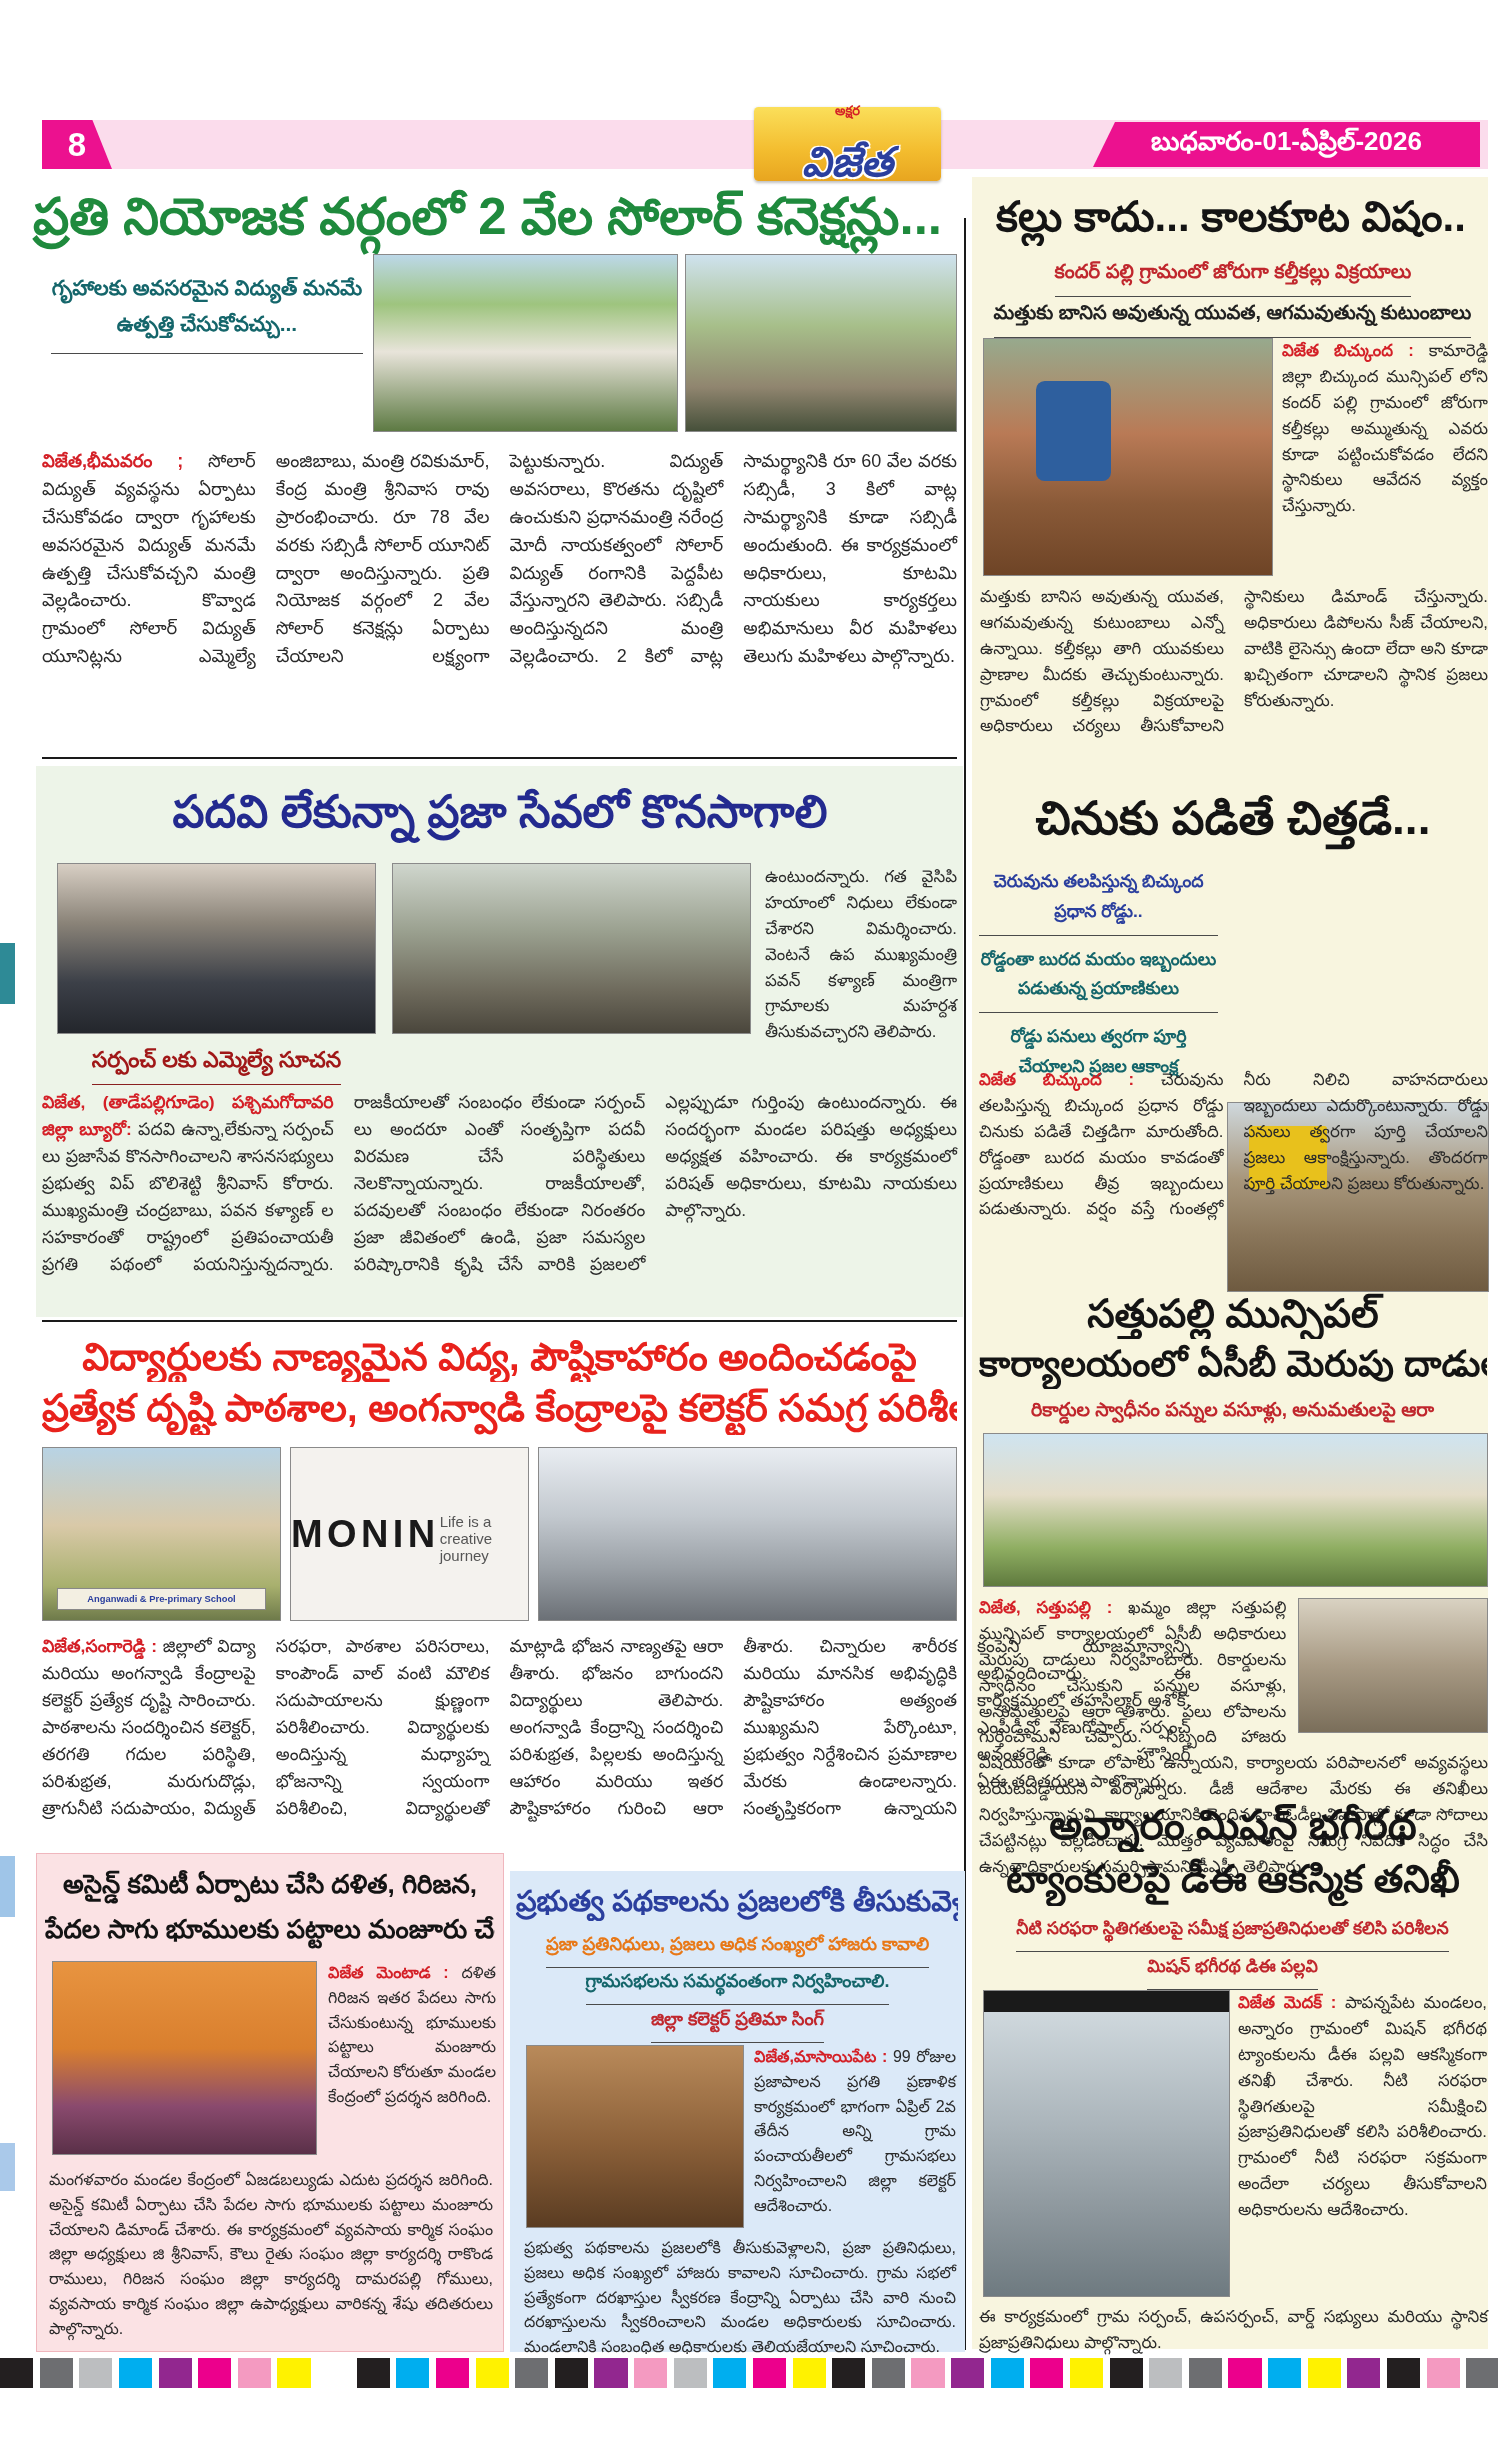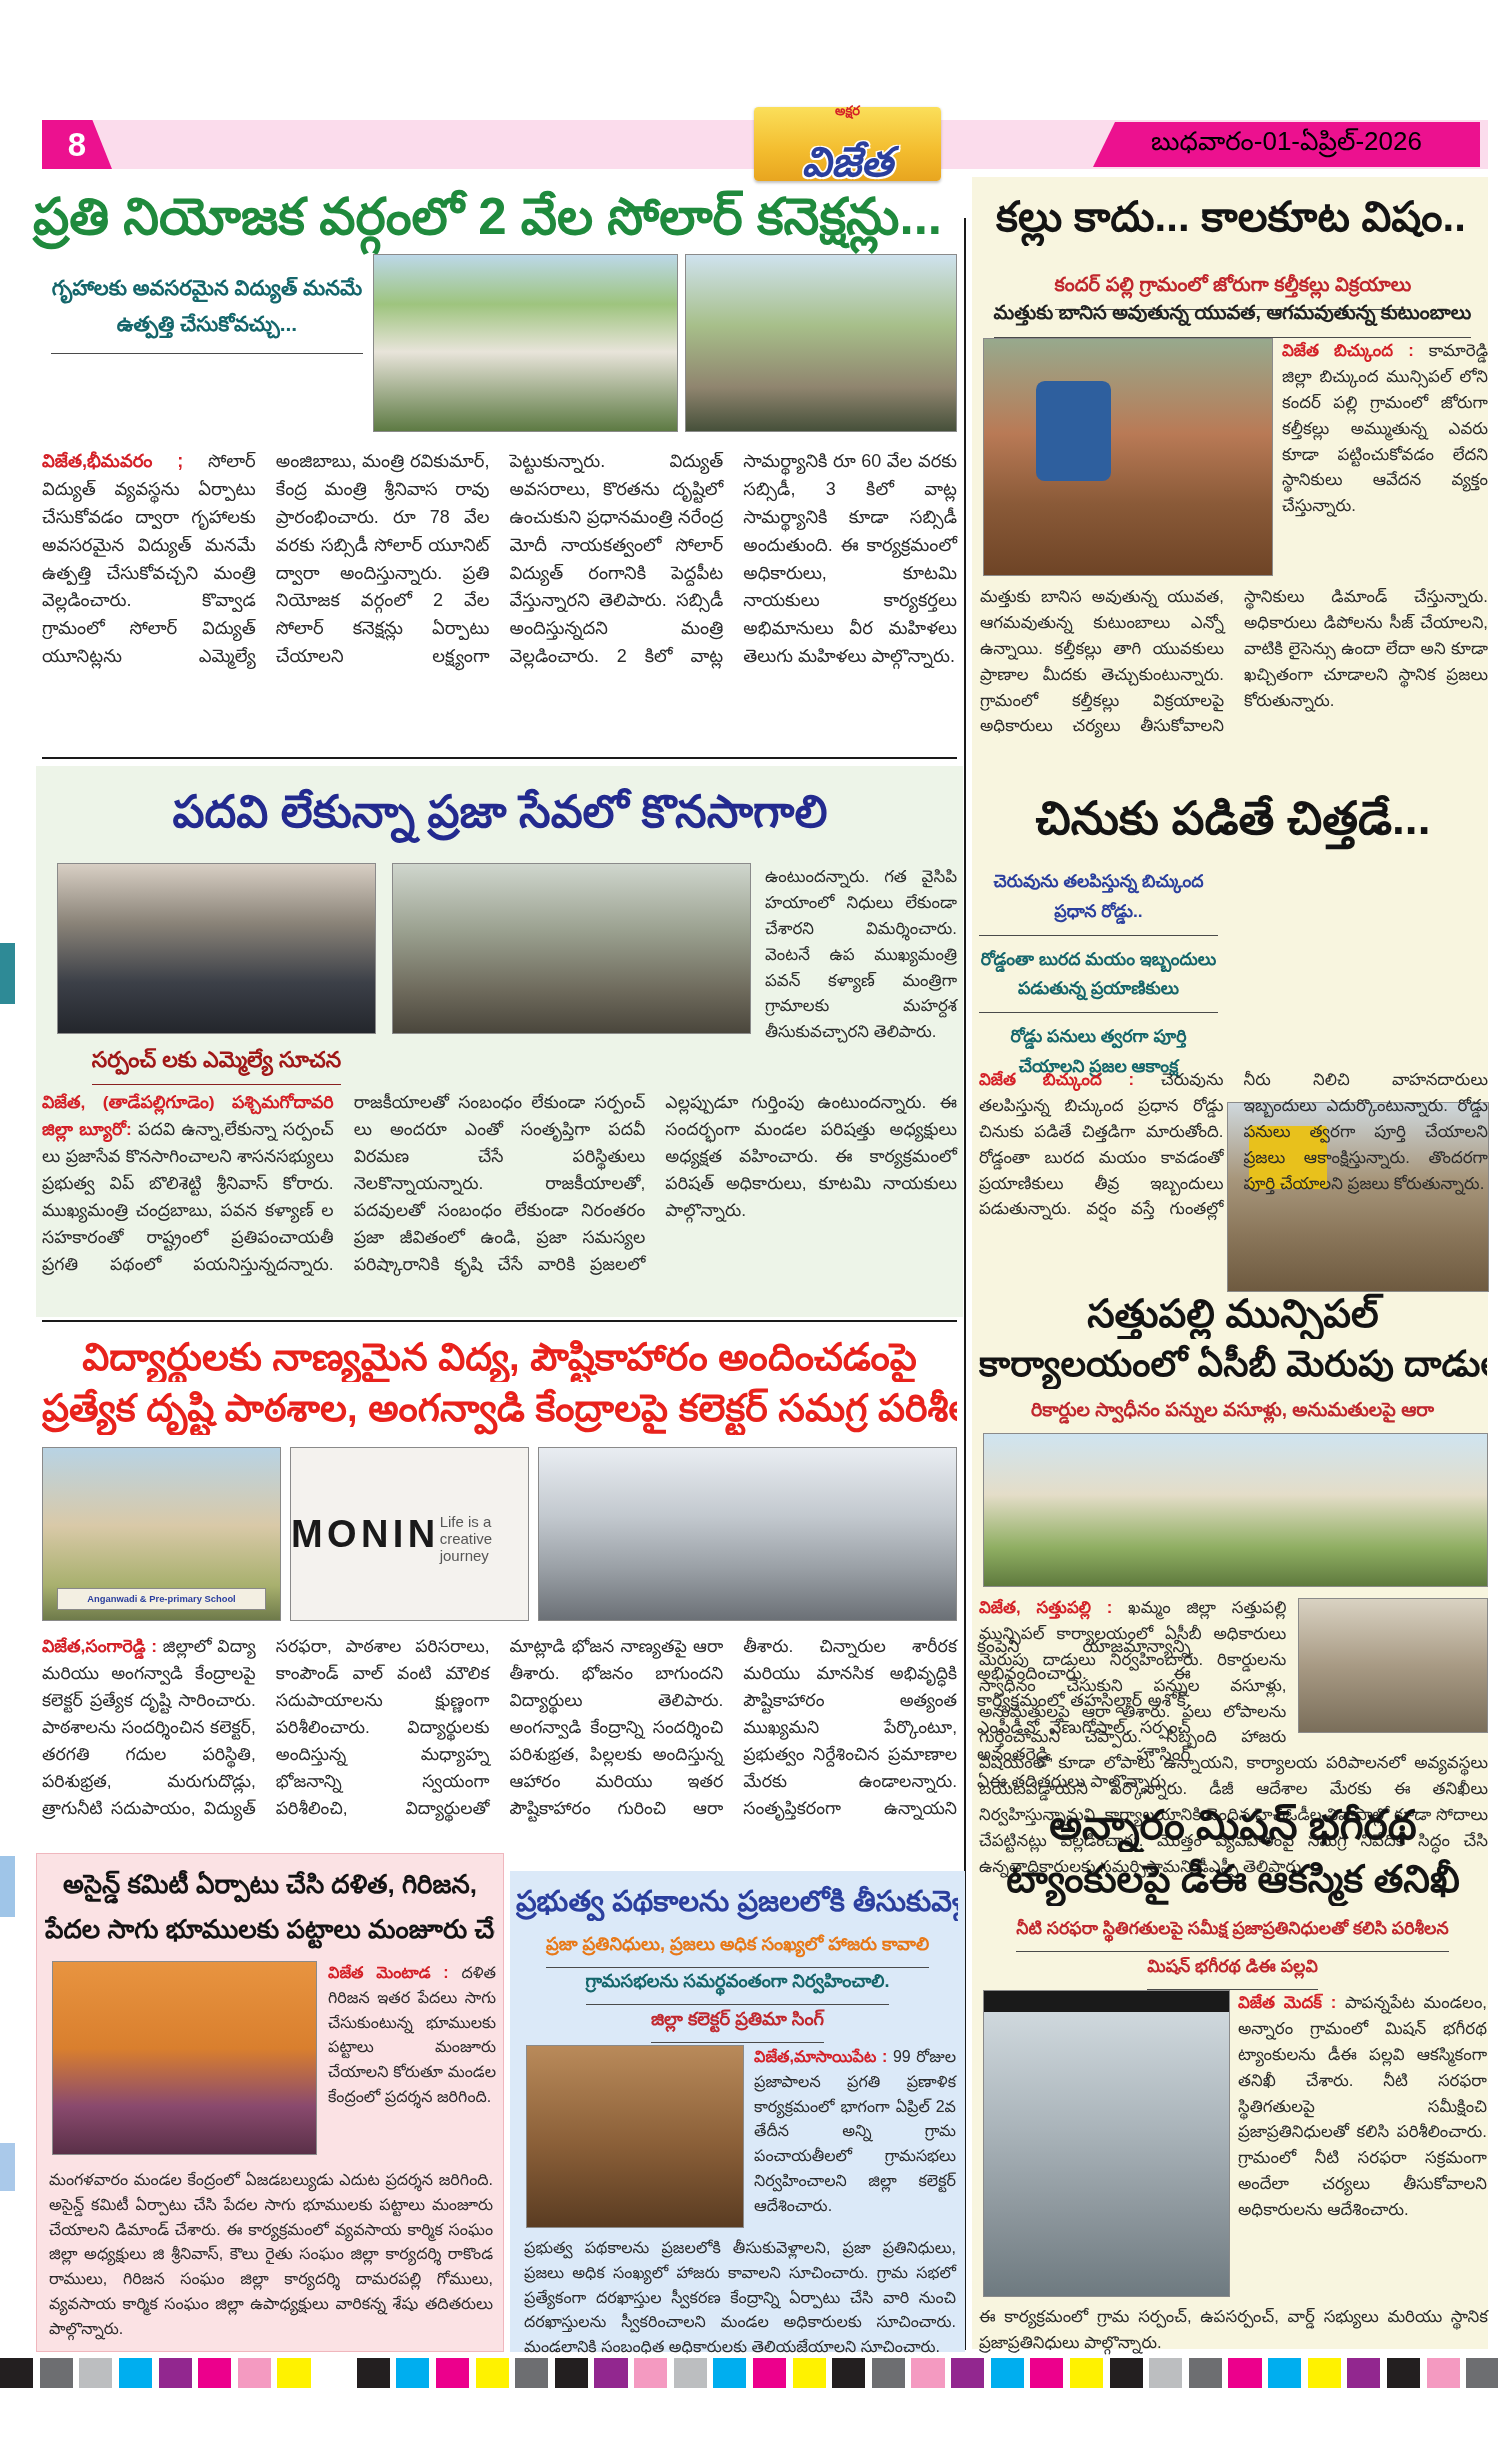--- a/index.html
+++ b/index.html
@@ -6,21 +6,21 @@
   html,body { background:#ffffff; }
   body { font-family:"Liberation Sans","DejaVu Sans",sans-serif; }
   #paper { position:relative; width:1499px; height:2462px; background:#ffffff; overflow:hidden; }
   .abs { position:absolute; }
 
   
   .strip { background:#fbdcec; }
   .pgnum { background:#ec118f; color:#fff; font-weight:bold; font-size:33px;
            display:flex; align-items:center; justify-content:center;
            clip-path:polygon(0 0,72% 0,100% 100%,0 100%); }
-  .datebox { background:#ec118f; color:#000000; font-weight:normal; font-size:26px;
+  .datebox { background:#ec118f; color:#ffffff; font-weight:bold; font-size:26px;
              display:flex; align-items:center; justify-content:center;
              clip-path:polygon(22px 0,100% 0,100% 100%,0 100%); }
   .masthead { background:linear-gradient(180deg,#fbdf5a 0%,#f3bc2e 60%,#e8a51f 100%);
               border-radius:4.4px; display:flex; flex-direction:column; align-items:center;
               justify-content:center; box-shadow:0 1.5px 2.9px rgba(0,0,0,.25);gap:20px; }
   .masthead .badge { color:#d42027; font-size:13px; font-weight:bold; }
   .masthead .title { color:#2b3f9e; font-size:41px; font-weight:800; line-height:1.05;
                      text-shadow:1.5px 1.5px 0 #ffffff,-1.5px -1.5px 0 #ffffff,1.5px -1.5px 0 #ffffff,-1.5px 1.5px 0 #ffffff;font-style:italic; }
 
   
@@ -156,21 +156,21 @@
   <div class="abs deck teal" style="left:538px;top:1966px;width:399px;font-size:18px;"><span class="u">గ్రామసభలను సమర్థవంతంగా నిర్వహించాలి.</span></div>
   <div class="abs deck dred" style="left:538px;top:2004px;width:399px;font-size:18px;"><span class="u">జిల్లా కలెక్టర్ ప్రతిమా సింగ్</span></div>
   <div class="abs photo ph-collector" style="left:526px;top:2045px;width:218px;height:183px;"></div>
   <div class="abs bodytext" style="left:754px;top:2045px;width:202px;height:183px;font-size:16px;">
     <span class="dateline">విజేత,మాసాయిపేట :</span>
     <span>99 రోజుల ప్రజాపాలన ప్రగతి ప్రణాళిక కార్యక్రమంలో భాగంగా ఏప్రిల్ 2వ తేదీన అన్ని గ్రామ పంచాయతీలలో గ్రామసభలు నిర్వహించాలని జిల్లా కలెక్టర్ ఆదేశించారు.</span>
   </div>
   <div class="abs bodytext" style="left:524px;top:2236px;width:432px;height:109px;font-size:16px;">ప్రభుత్వ పథకాలను ప్రజలలోకి తీసుకువెళ్లాలని, ప్రజా ప్రతినిధులు, ప్రజలు అధిక సంఖ్యలో హాజరు కావాలని సూచించారు. గ్రామ సభలో ప్రత్యేకంగా దరఖాస్తుల స్వీకరణ కేంద్రాన్ని ఏర్పాటు చేసి వారి నుంచి దరఖాస్తులను స్వీకరించాలని మండల అధికారులకు సూచించారు. మండలానికి సంబంధిత అధికారులకు తెలియజేయాలని సూచించారు.</div>
 
   <div class="abs hl hl-black" style="left:979px;top:189px;width:504px;height:57px;font-size:42px;line-height:55px;">కల్లు కాదు... కాలకూట విషం..</div>
-  <div class="abs deck dred" style="left:1001px;top:268px;width:464px;font-size:19.6px;"><span class="u">కందర్ పల్లి గ్రామంలో జోరుగా కల్తీకల్లు విక్రయాలు</span></div>
+  <div class="abs deck dred" style="left:1001px;top:255px;width:464px;font-size:19.6px;"><span class="u">కందర్ పల్లి గ్రామంలో జోరుగా కల్తీకల్లు విక్రయాలు</span></div>
   <div class="abs deck black" style="left:986px;top:296px;width:493px;font-size:19.6px;"><span class="u">మత్తుకు బానిస అవుతున్న యువత, ఆగమవుతున్న కుటుంబాలు</span></div>
   <div class="abs photo ph-kallu" style="left:983px;top:338px;width:290px;height:238px;"></div>
   <div class="abs bodytext" style="left:1282px;top:338px;width:206px;height:238px;font-size:16.7px;">
     <span class="dateline">విజేత బిచ్కుంద :</span>
     <span>కామారెడ్డి జిల్లా బిచ్కుంద మున్సిపల్ లోని కందర్ పల్లి గ్రామంలో జోరుగా కల్తీకల్లు అమ్ముతున్న ఎవరు కూడా పట్టించుకోవడం లేదని స్థానికులు ఆవేదన వ్యక్తం చేస్తున్నారు.</span>
   </div>
   <div class="abs bodytext cols2" style="left:980px;top:584px;width:508px;height:191px;font-size:16.7px;">మత్తుకు బానిస అవుతున్న యువత, ఆగమవుతున్న కుటుంబాలు ఎన్నో ఉన్నాయి. కల్తీకల్లు తాగి యువకులు ప్రాణాల మీదకు తెచ్చుకుంటున్నారు. గ్రామంలో కల్తీకల్లు విక్రయాలపై అధికారులు చర్యలు తీసుకోవాలని స్థానికులు డిమాండ్ చేస్తున్నారు. అధికారులు డిపోలను సీజ్ చేయాలని, వాటికి లైసెన్సు ఉందా లేదా అని కూడా ఖచ్చితంగా చూడాలని స్థానిక ప్రజలు కోరుతున్నారు.</div>
 
   <div class="abs hl hl-black" style="left:979px;top:789px;width:508px;height:61px;font-size:46px;line-height:59px;">చినుకు పడితే చిత్తడే...</div>
   <div class="abs" style="left:979px;top:867px;width:239px;">

